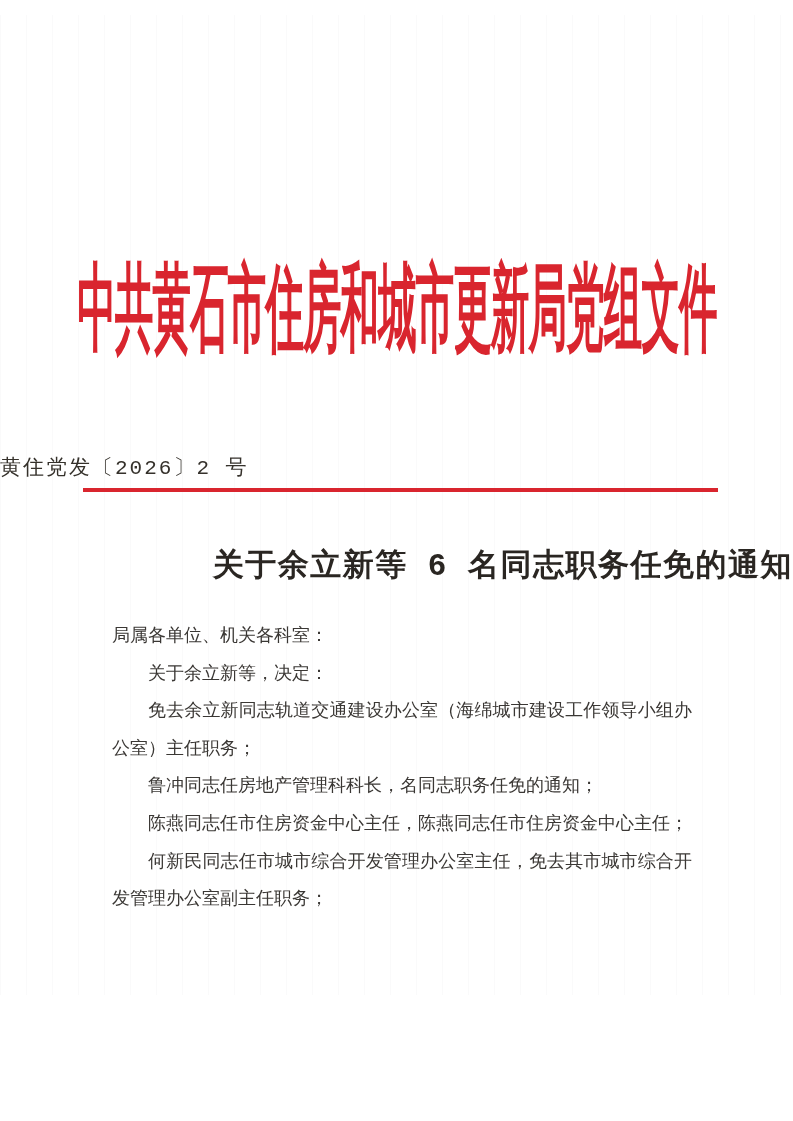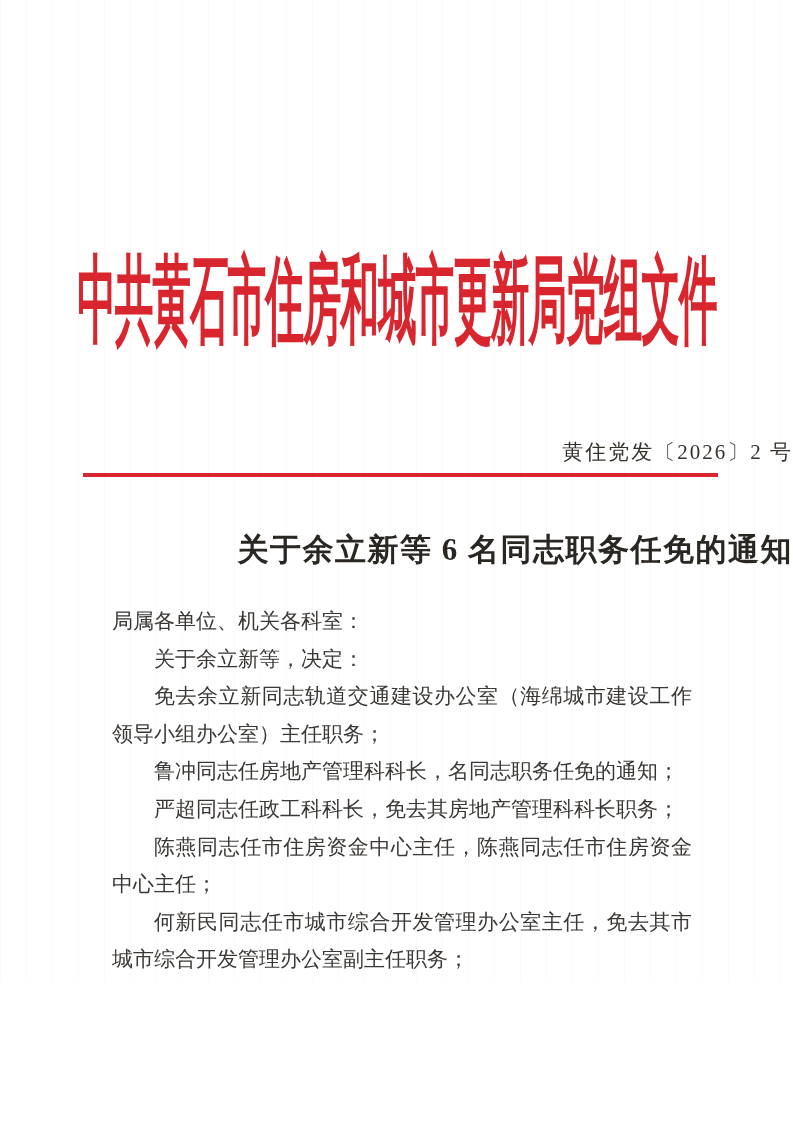--- a/index.html
+++ b/index.html
@@ -2,24 +2,24 @@
 <html style="--accent: #d9252e; --body-ink: #3a3734; --title-ink: #2a2622;"><head>
 <meta charset="utf-8">
 <style>
   :root { --accent: #d9252e; --body-ink: #3a3734; --title-ink: #2a2622; }
   * { box-sizing: border-box; }
   html, body { margin: 0; padding: 0; background: #ffffff; }
   .page {
     position: relative;
     width: 793px;
     height: 980px;
-    margin: 0 auto;
+    margin: 15px auto;
     background: #ffffff;
     overflow: hidden;
-    font-family: Liberation Serif, serif;
+    font-family: Liberation Mono, monospace;
   }
   
   .page::before {
     content: "";
     position: absolute;
     inset: 0;
     background: repeating-linear-gradient(
       90deg,
       rgba(120,120,130,0.035) 0px, rgba(120,120,130,0.035) 1px,
       transparent 1px, transparent 26px
@@ -40,21 +40,21 @@
     color: var(--accent);
     transform: scaleX(0.40);
     transform-origin: center top;
     letter-spacing: -2px;
   }
   .doc-number {
     position: absolute;
     top: 438px;
     left: 0;
     width: 100%;
-    text-align: right;
+    text-align: left;
     font-size: 21px;
     letter-spacing: 2px;
     color: #35312b;
   }
   .red-rule {
     position: absolute;
     top: 473px;
     left: 83px;
     width: 635px;
     height: 4px;
@@ -70,21 +70,21 @@
     font-size: 31px;
     font-weight: 700;
     letter-spacing: 1.5px;
     color: var(--title-ink);
   }
   .body-block {
     position: absolute;
     top: 603px;
     left: 112px;
     width: 580px;
-    font-size: 21px;
+    font-size: 18px;
     line-height: 37.6px;
     text-align: justify;
     color: var(--body-ink);
     letter-spacing: 0;
   }
   .body-block p { margin: 0; padding: 0; }
   .body-block p.indent { text-indent: 2em; }
 </style>
 </head>
 <body>
@@ -97,18 +97,17 @@
 
   <div class="red-rule"></div>
 
   <h1 class="notice-title">关于余立新等 6 名同志职务任免的通知</h1>
 
   <div class="body-block" id="body-paragraphs">
       <p class="">局属各单位、机关各科室：</p>
       <p class="indent">关于余立新等，决定：</p>
       <p class="indent">免去余立新同志轨道交通建设办公室（海绵城市建设工作领导小组办公室）主任职务；</p>
       <p class="indent">鲁冲同志任房地产管理科科长，名同志职务任免的通知；</p>
-      <p class="indent">严超同志任政工科科长，免去其房地产管理科科长职务；</p>
       <p class="indent">陈燕同志任市住房资金中心主任，陈燕同志任市住房资金中心主任；</p>
       <p class="indent">何新民同志任市城市综合开发管理办公室主任，免去其市城市综合开发管理办公室副主任职务；</p>
     </div>
 
 </div>
 
 </body></html>

